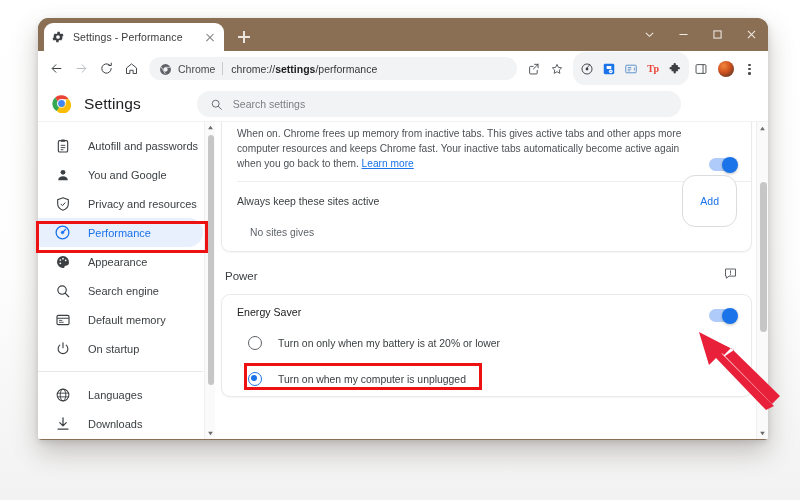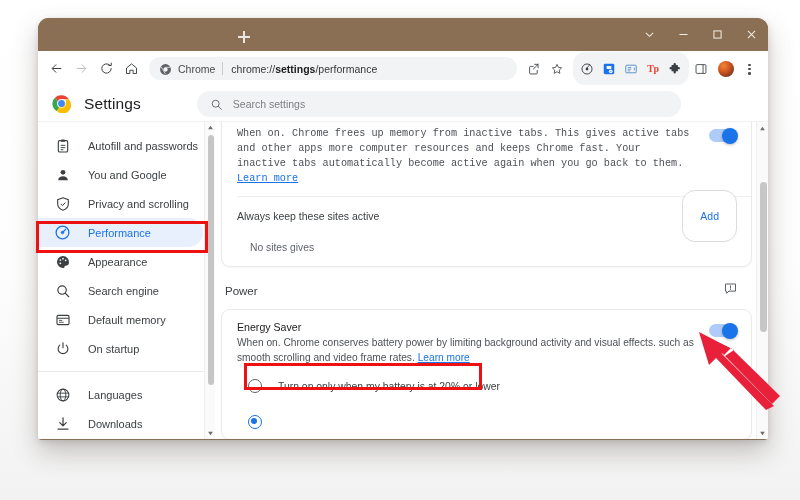--- a/index.html
+++ b/index.html
@@ -241,23 +241,22 @@
     margin: 0 0 0 0;
   }
 
   
   #memory-card {
     margin-top: -4px;
     border-radius: 0 0 9px 9px;
     border-top: none;
   }
   #memory-desc-row {
-    display: flex; align-items: flex-start;
+    display: flex; align-items: flex-end;
     padding: 8px 14px 10px 15px;
-    font-family: Liberation Mono, monospace;
   }
   #memory-desc {
     flex: 1 1 auto;
     font-size: 10.2px; line-height: 15px; color: #4d5156;
     padding-right: 14px;
   }
   .link {
     color: #1a73e8; text-decoration: underline;
   }
   .toggle {
@@ -361,20 +360,29 @@
 </style>
 </head>
 <body>
 
 <div id="stage">
 
   <div id="window">
 
     <div id="tabstrip">
 
+      <div id="tab">
+        <span class="gear">
+          <svg viewBox="0 0 24 24" width="14" height="14">
+            <path fill="#3c4043" d="M19.4 13a7.6 7.6 0 0 0 0-2l2.1-1.6-2-3.5-2.5 1a7.5 7.5 0 0 0-1.7-1L15 3H11l-.3 2.9c-.6.2-1.2.6-1.8 1l-2.4-1-2 3.5L4.6 11a7.6 7.6 0 0 0 0 2L2.5 14.6l2 3.5 2.5-1c.5.4 1.1.7 1.7 1L9 21h4l.3-2.9c.6-.2 1.2-.6 1.8-1l2.4 1 2-3.5L19.4 13zM12 15.2A3.2 3.2 0 1 1 15.2 12A3.2 3.2 0 0 1 12 15.2z"></path>
+          </svg>
+        </span>
+        <span class="title">Settings - Performance</span>
+        <span class="tabclose"></span>
+      </div>
 
       <div id="newtab"></div>
 
       <div id="wincontrols">
         <div class="wc">
           <svg viewBox="0 0 16 16" width="13" height="13">
             <path d="M3.5 6 8 10.3 12.5 6" fill="none" stroke="#efe9e2" stroke-width="1.3"></path>
           </svg>
         </div>
         <div class="wc">
@@ -547,21 +555,21 @@
           <span>You and Google</span>
         </div>
 
         <div class="navitem">
           <span class="nico">
             <svg viewBox="0 0 24 24" width="16" height="16">
               <path d="M12 2.6 20 5.4v6c0 5-3.4 8.6-8 10-4.6-1.4-8-5-8-10v-6z" fill="none" stroke="#3c4043" stroke-width="1.7"></path>
               <path d="M8.6 11.8l2.6 2.7 4.3-4.8" fill="none" stroke="#3c4043" stroke-width="1.5"></path>
             </svg>
           </span>
-          <span>Privacy and scrolling</span>
+          <span>Privacy and resources</span>
         </div>
 
         <div class="navitem active">
           <span class="nico">
             <svg viewBox="0 0 24 24" width="17" height="17">
               <circle cx="12" cy="12" r="9" fill="none" stroke="#1a73e8" stroke-width="1.8"></circle>
               <path d="M12 12l4.4-4.4" fill="none" stroke="#1a73e8" stroke-width="1.9" stroke-linecap="round"></path>
               <circle cx="12" cy="12" r="1.8" fill="#1a73e8"></circle>
             </svg>
           </span>
@@ -682,37 +690,34 @@
                 <path d="M12 7.6v4" stroke="#5f6368" stroke-width="1.5" stroke-linecap="round"></path>
                 <circle cx="12" cy="13.6" r=".95" fill="#5f6368"></circle>
               </svg>
             </span>
           </div>
 
           <div class="card" id="energy-card">
             <div id="energy-top">
               <div id="energy-txt">
                 <div id="energy-name">Energy Saver</div>
-                <div id="energy-desc">
-                  <span>When on. Chrome conserves battery power by limiting background activity and visual effects. such as smooth scrolling and video frame rates.</span>
-                  <span class="link">Learn more</span>
-                </div>
               </div>
               <div class="toggle">
                 <span class="knob"></span>
               </div>
             </div>
 
             <div class="radio-row">
               <span class="radio"></span>
               <span class="radio-label">Turn on only when my battery is at 20% or lower</span>
             </div>
 
             <div class="radio-row">
               <span class="radio sel"></span>
+              <span class="radio-label">Turn on when my computer is unplugged</span>
             </div>
           </div>
 
         </div>
 
         <div id="main-scroll">
           <div class="arr">
             <svg viewBox="0 0 10 10" width="7" height="7">
                 <path d="M5 2.5 8.4 7.4H1.6z" fill="#6b6b6b"></path>
               </svg>

